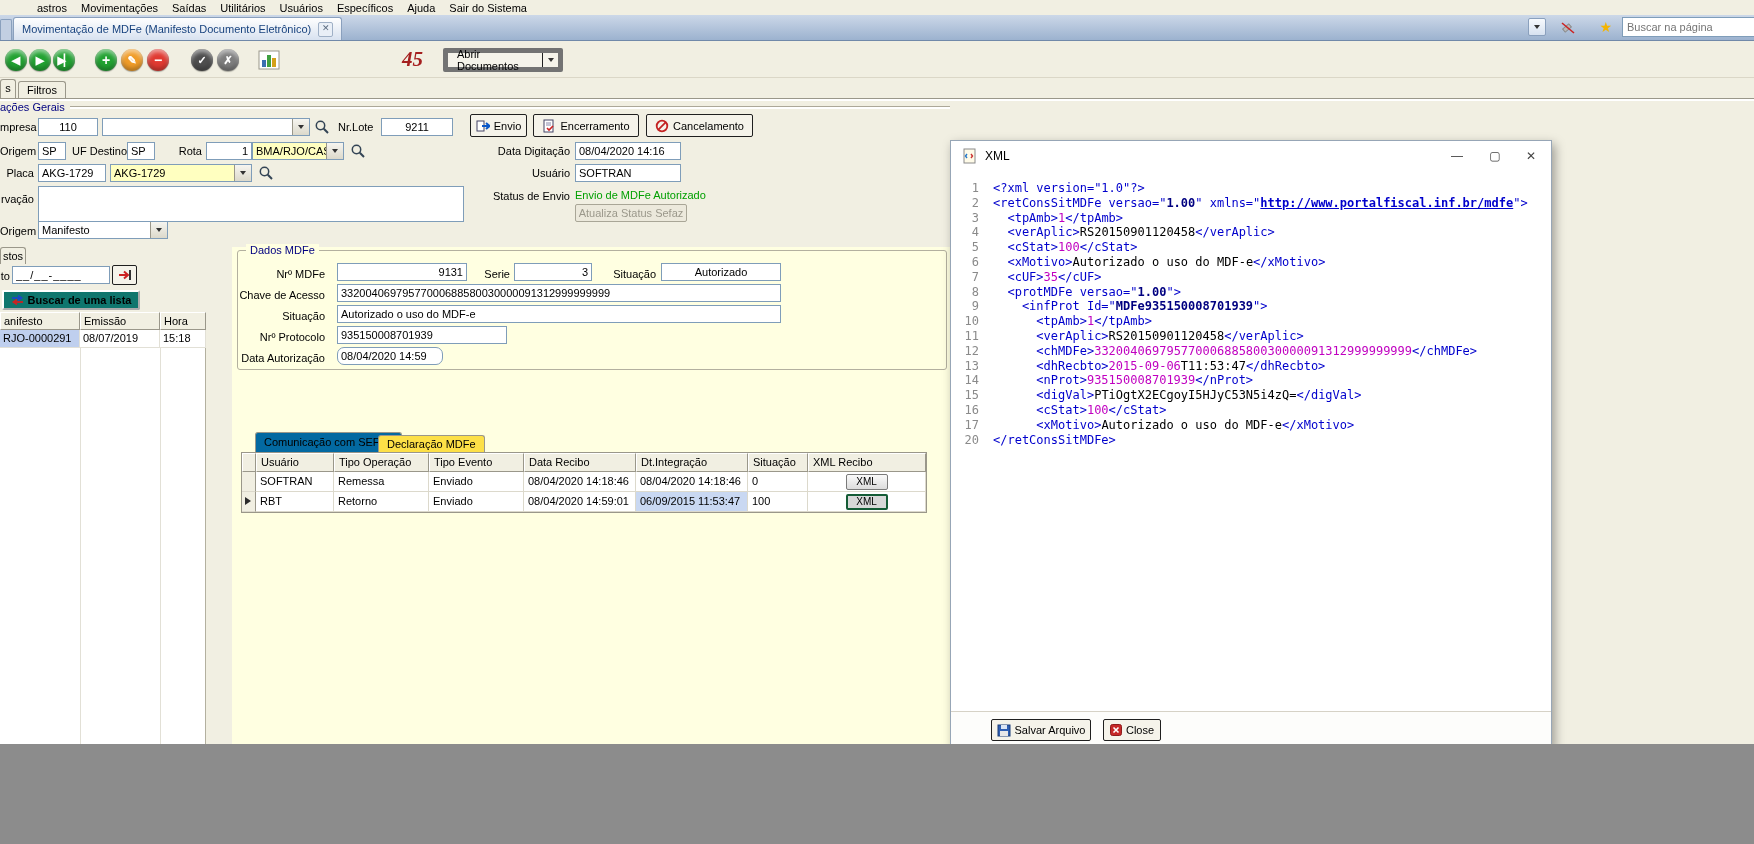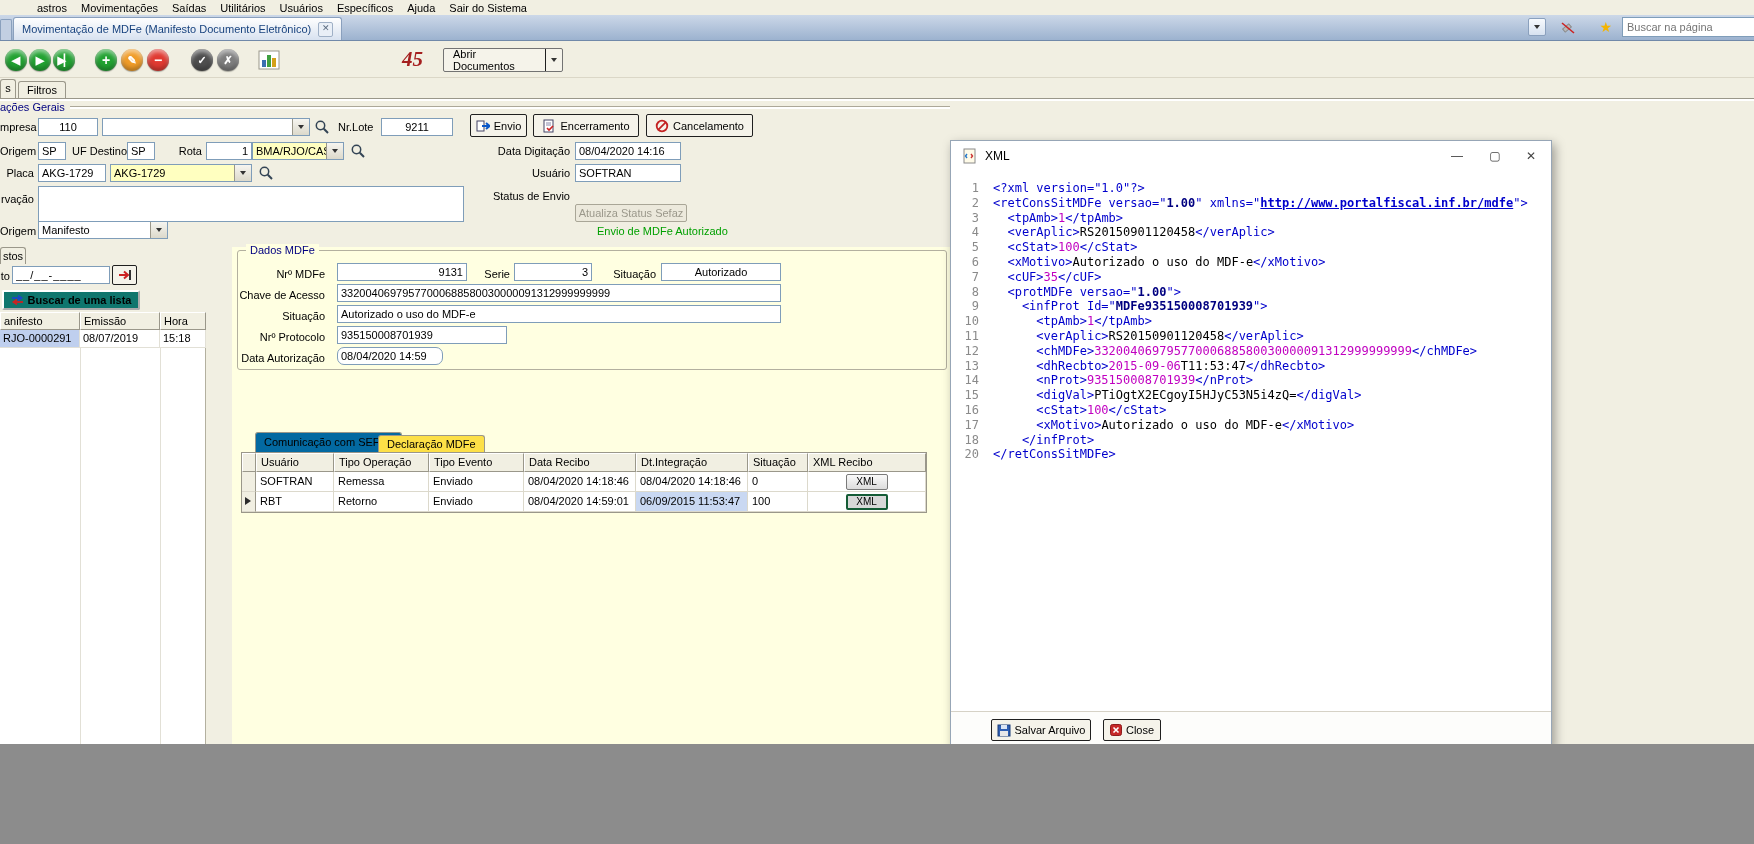--- a/index.html
+++ b/index.html
@@ -30,21 +30,21 @@
            border-bottom:1px solid #dbd7c7;box-sizing:border-box;}
   .circle{position:absolute;top:8px;width:22px;height:22px;border-radius:50%;color:#fff;
           display:flex;align-items:center;justify-content:center;font-size:11px;font-weight:bold;
           box-shadow:inset 0 -3px 4px rgba(0,0,0,.28), inset 0 3px 4px rgba(255,255,255,.55), 0 1px 1px rgba(0,0,0,.3);}
   .c-green{background:#22a232;} .c-orange{background:#f09c28;} .c-red{background:#e03a32;}
   .c-dark{background:#4e4e4e;} .c-gray{background:#7e7e7e;}
   .chart-box{position:absolute;top:9px;width:22px;height:20px;}
   .logo45{position:absolute;top:5px;font-family:"Liberation Serif",serif;font-size:21px;font-weight:bold;
           font-style:italic;color:#a51f1f;line-height:26px;}
   .split-btn{position:absolute;top:7px;height:24px;box-sizing:border-box;background:#f5f3ea;
-             border:1px solid #737373;border-radius:2px;display:flex;align-items:stretch;}
+             border:5px solid #737373;border-radius:2px;display:flex;align-items:stretch;}
   .split-btn .txt{display:flex;align-items:center;padding:0 9px;}
   .split-btn .dd{width:17px;border-left:1px solid #1f1f1f;display:flex;align-items:center;justify-content:center;}
   .caret{width:0;height:0;border-left:3px solid transparent;border-right:3px solid transparent;border-top:4px solid #333;}
   
   .mini-tab{position:absolute;background:#f1efe2;border:1px solid #9a978a;border-bottom:none;
             border-radius:3px 3px 0 0;text-align:center;box-sizing:border-box;line-height:17px;}
   .tabs-baseline{position:absolute;left:0;top:98px;width:100%;height:2px;border-top:1px solid #9a978a;background:#fff;}
   .section-title{position:absolute;color:#000080;white-space:nowrap;}
   .groove{position:absolute;height:2px;border-top:1px solid #aca899;background:#fff;}
   
@@ -284,21 +284,21 @@
         <circle cx="6.5" cy="6.5" r="4.2" fill="none" stroke="#345" stroke-width="1.5"></circle>
         <line x1="9.8" y1="9.8" x2="14" y2="14" stroke="#345" stroke-width="2"></line>
       </svg>
   </div>
   <div class="lbl r" style="left:478px;top:164px;width:92px;">Usuário</div>
   <input class="inp" style="left: 575px; top: 164px; width: 106px;" value="SOFTRAN">
 
   <div class="lbl r" style="left:0;top:190px;width:34px;">rvação</div>
   <textarea class="obs" style="left: 38px; top: 186px; width: 426px; height: 36px;"></textarea>
   <div class="lbl r" style="left:478px;top:187px;width:92px;">Status de Envio</div>
-  <div class="status-green" style="left:597px;top:189px;margin-top:36px;">Envio de MDFe Autorizado</div>
+  <div class="status-green" style="left:575px;top:189px;">Envio de MDFe Autorizado</div>
   <div class="pbtn disabled" style="left:575px;top:204px;width:112px;height:18px;">
     <span>Atualiza Status Sefaz</span>
   </div>
 
   <div class="lbl r" style="left:0;top:222px;width:34px;">Origem</div>
   <div class="combo" style="left:38px;top:221px;width:130px;">
     <span class="val">Manifesto</span>
     <span class="dd">
         <span class="caret"></span>
       </span>
@@ -483,24 +483,20 @@
           </div>
           <div class="xline">
             <span class="xnum">16</span>
             <span class="xcode"><span class="c-tag">      &lt;cStat&gt;</span><span class="c-num">100</span><span class="c-tag">&lt;/cStat&gt;</span></span>
           </div>
           <div class="xline">
             <span class="xnum">17</span>
             <span class="xcode"><span class="c-tag">      &lt;xMotivo&gt;</span><span class="c-txt">Autorizado o uso do MDF-e</span><span class="c-tag">&lt;/xMotivo&gt;</span></span>
           </div>
           <div class="xline">
-            <span class="xnum">18</span>
-            <span class="xcode"><span class="c-tag">    &lt;/infProt&gt;</span></span>
-          </div>
-          <div class="xline">
             <span class="xnum">20</span>
             <span class="xcode"><span class="c-tag">&lt;/retConsSitMDFe&gt;</span></span>
           </div>
         </div>
     </div>
     <div class="xd-footer">
       <div class="pbtn" style="left:40px;width:100px;">
         <svg width="14" height="13">
             <rect x="1" y="1" width="12" height="11" fill="#2f5fb3" stroke="#1d3e78"></rect>
             <rect x="4" y="1" width="6" height="4" fill="#dbe6f5"></rect>

